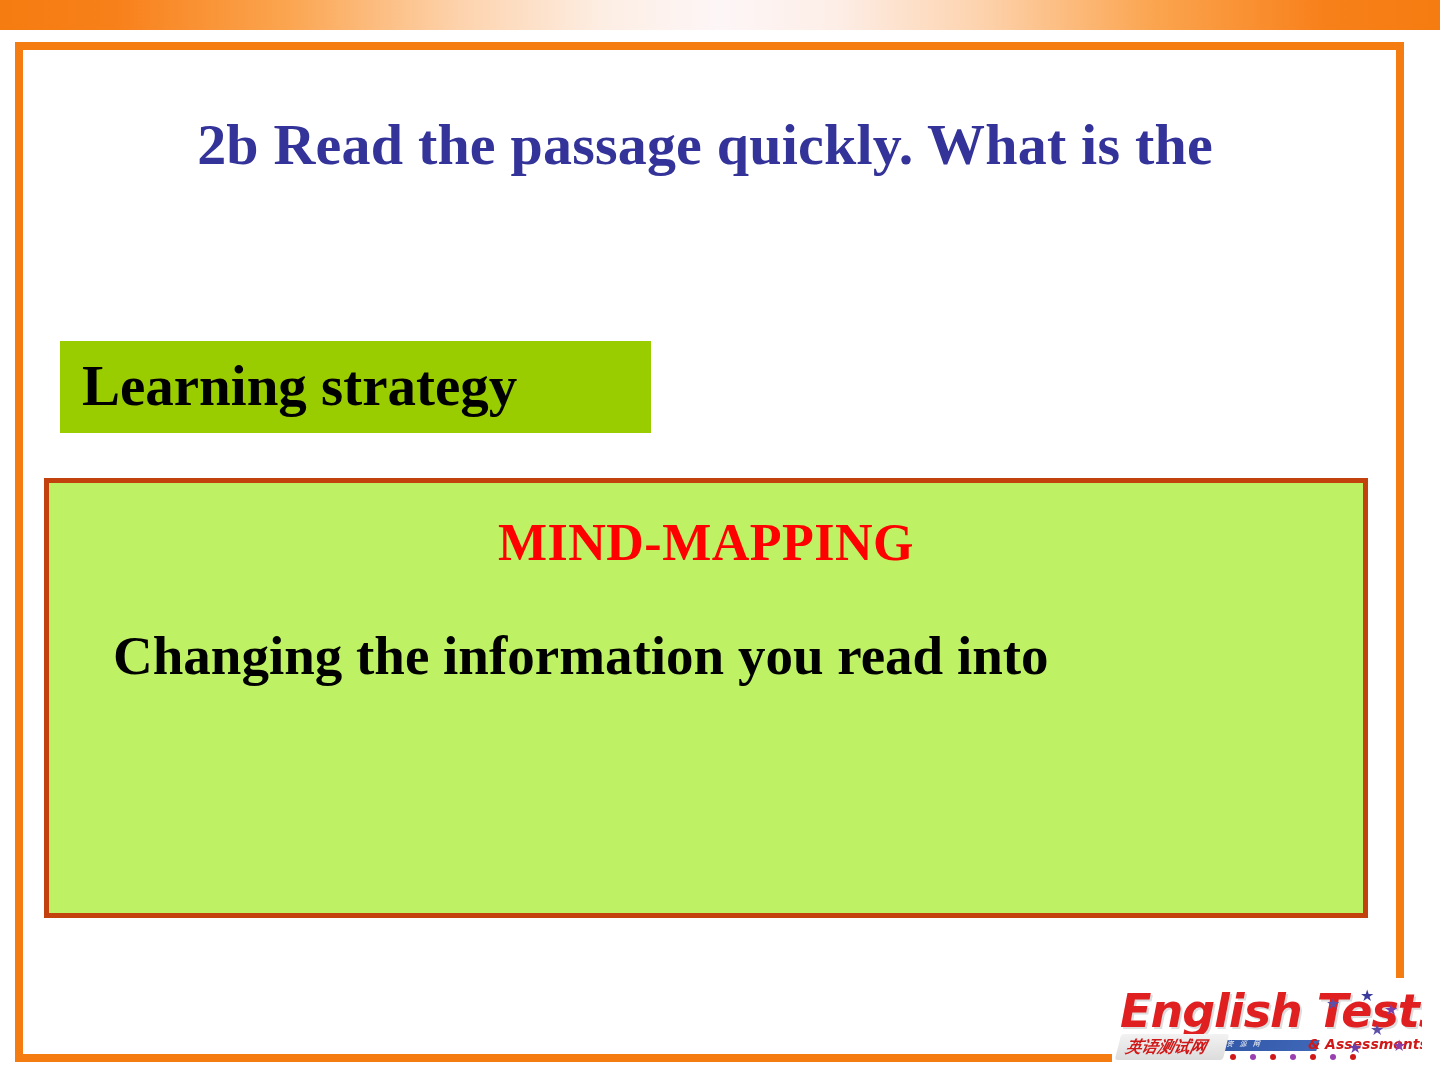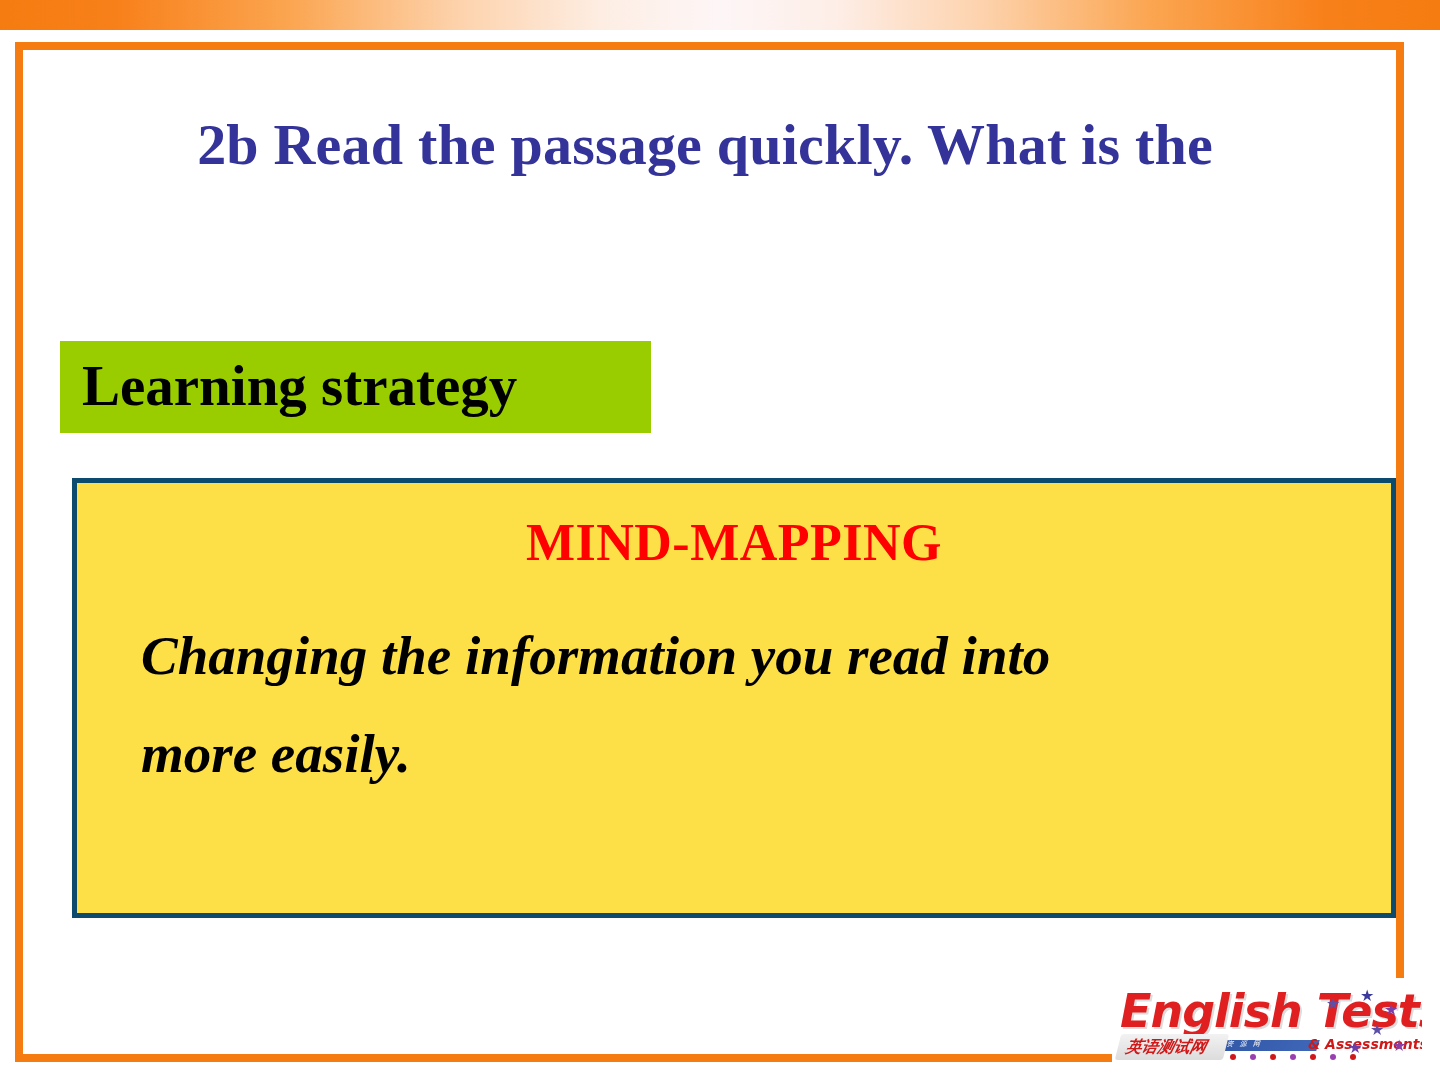--- a/index.html
+++ b/index.html
@@ -87,27 +87,27 @@
     transform: translateY(-52%);
     color: #000000;
     font-size: 57px;
     font-weight: bold;
     white-space: nowrap;
   }
 
   
   .strategy-box {
     position: absolute;
-    left: 72px;
+    left: 44px;
     top: 478px;
     width: 1324px;
     height: 440px;
-    border: 5px solid #0c4a6e;
+    border: 5px solid #c2410c;
     box-sizing: border-box;
-    background: #fde047;
+    background: #bef264;
   }
   .mind-mapping {
     position: absolute;
     left: 0;
     top: 30px;
     width: 100%;
     text-align: center;
     color: #FF0000;
     font-size: 52px;
     font-weight: bold;
@@ -117,21 +117,21 @@
     position: absolute;
     left: 64px;
     top: 124px;
     width: 1240px;
     color: #000000;
     font-size: 55px;
     font-weight: bold;
     line-height: 1.78;
     text-align: left;
   }
-  .strategy-body span { display: block; font-style: italic; }
+  .strategy-body span { display: block; }
 
   
   .logo {
     position: absolute;
     left: 1112px;
     top: 978px;
     width: 310px;
     height: 96px;
     background: #ffffff;
     border-radius: 8px;
@@ -248,21 +248,20 @@
   </div>
 
   <div class="strategy-label">
     <span class="txt">Learning strategy</span>
   </div>
 
   <div class="strategy-box">
     <div class="mind-mapping">MIND-MAPPING</div>
     <div class="strategy-body">
       <span>Changing the information you read into</span>
-      <span>more easily.</span>
     </div>
   </div>
 
   <div class="logo">
     <div class="logo-word">English Tests</div>
     <div class="logo-bar"></div>
     <div class="logo-bar-txt">英 语 测 试 资 源 网</div>
     <div class="logo-badge"></div>
     <div class="logo-badge-txt">英语测试网</div>
     <div class="logo-sub">&amp; Assessments</div>

